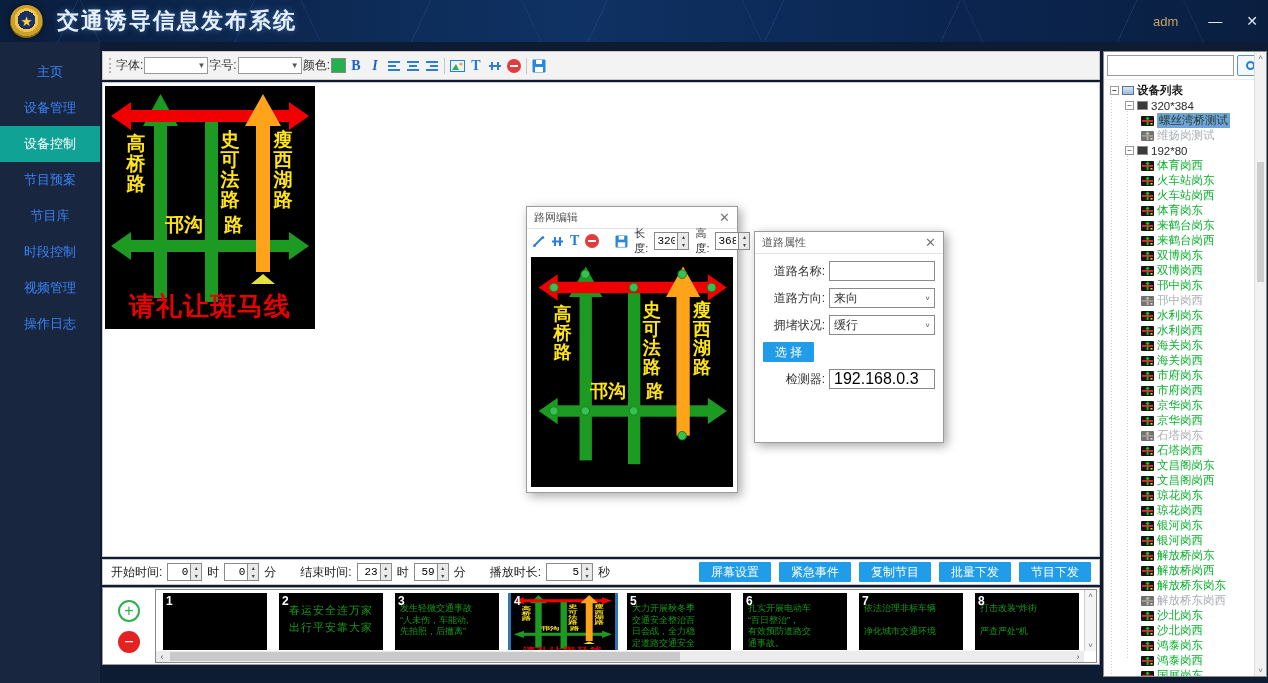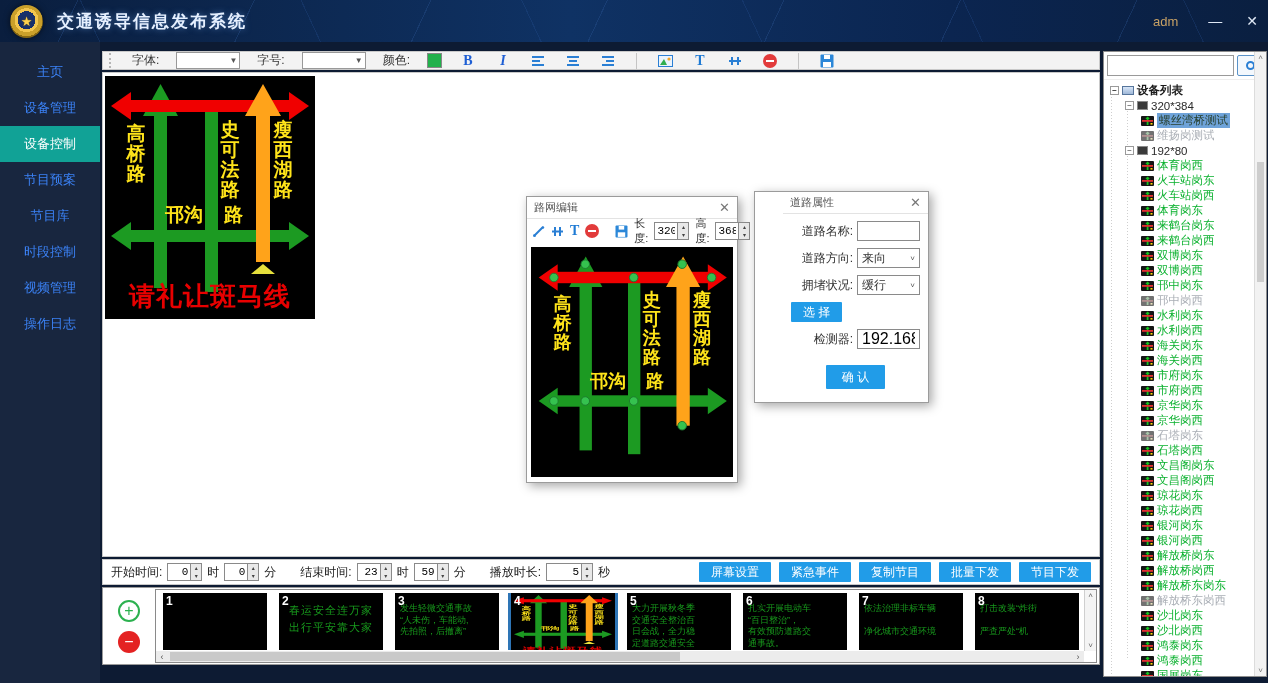--- a/index.html
+++ b/index.html
@@ -21,35 +21,35 @@
       repeating-linear-gradient(115deg, transparent 0 70px, #3f6fb8 70px 71px, transparent 71px 160px),
       repeating-linear-gradient(65deg, transparent 0 90px, #2e5da6 90px 91px, transparent 91px 200px);
   }
   .badge{
     width:33px;height:33px;border-radius:50%;
     background:radial-gradient(circle at 50% 46%, #16306b 0 9px, #f2c64e 9px 12px, #caa02a 12px 16px, #8a6a12 16px);
     display:flex;align-items:center;justify-content:center; margin-right:14px; z-index:1;
     box-shadow:0 0 6px rgba(0,0,0,.6);
   }
   .badge .star{ color:#ffd34d; font-size:13px; line-height:1; text-shadow:0 0 2px #7a5a00; }
-  header h1{ font-size:17px; color:#e6f0ff; letter-spacing:2px; z-index:1; text-shadow:0 0 6px rgba(120,180,255,.5); }
+  header h1{ font-size:22px; color:#e6f0ff; letter-spacing:2px; z-index:1; text-shadow:0 0 6px rgba(120,180,255,.5); }
   .win-controls{ margin-left:auto; display:flex; align-items:center; gap:24px; z-index:1; }
   .username{ color:#c9a265; font-size:13px; margin-right:6px; }
   .minimize,.close{ color:#dfe8f5; font-size:14px; cursor:pointer; line-height:1; }
 
   
   .main-row{ display:flex; height:641px; }
   .sidebar{ width:100px; background:#18263f; padding-top:12px; flex:0 0 auto; }
   .side-item{ height:36px; line-height:36px; text-align:center; color:#3b82f6; font-size:13px; cursor:pointer; }
   .side-item.active{ background:#11a296; color:#fff;text-align:center; }
   .center{ flex:1; display:flex; flex-direction:column; padding:9px 2px 18px 2px; gap:2px; min-width:0; }
   .rightpanel{ width:164px; flex:0 0 auto; background:#fff; margin:9px 1px 6px 1px; display:flex; flex-direction:column; position:relative; border:1px solid #8d8d8d; }
 
   
-  .toolbar{ height:19px; background:#f3f3f3; border:1px solid #c9c9c9; display:flex; align-items:center; padding:0 6px; gap:17px; font-size:12px; color:#333; flex:0 0 auto;}
+  .toolbar{ height:29px; background:#f3f3f3; border:1px solid #c9c9c9; display:flex; align-items:center; padding:0 6px; gap:1px; font-size:12px; color:#333; flex:0 0 auto;}
   .tb-grip{ width:4px; height:15px; border-left:2px dotted #b5b5b5; margin-right:2px;}
   .dd{ width:64px; height:17px; background:#fff; border:1px solid #999; display:inline-flex; align-items:center; justify-content:flex-end; padding:0 2px; }
   .dd .car{ font-size:8px; color:#555; }
   .swatch{ width:15px; height:15px; border:1px solid #888; }
   .tbtn{ width:18px; height:18px; display:inline-flex; align-items:center; justify-content:center; cursor:pointer; }
   .bold-g{ font-family:"Liberation Serif","DejaVu Serif",serif; font-weight:bold; color:#1e5fd4; font-size:14px; }
   .ital-g{ font-family:"Liberation Serif","DejaVu Serif",serif; font-weight:bold; font-style:italic; color:#1e5fd4; font-size:14px; }
   .t-g{ font-family:"Liberation Serif","DejaVu Serif",serif; font-weight:bold; color:#1e7ad4; font-size:14px; }
   .sep{ width:1px; height:16px; background:#c5c5c5; margin:0 2px; }
   .del-circ{ width:14px; height:14px; border-radius:50%; background:#e23b3b; position:relative; }
@@ -77,21 +77,21 @@
   .roadnet{ left:423px; top:123px; width:212px; height:287px; }
   .rn-toolbar{ height:24px; display:flex; align-items:center; gap:6px; padding:0 5px; font-size:11px; color:#333; }
   .rn-canvas{ position:absolute; left:4px; right:4px; top:50px; bottom:5px; background:#000; overflow:hidden; }
   .rn-sign{ left:2px; top:2px; transform:scale(0.95); transform-origin:0 0; }
   .spin{ display:inline-flex; border:1px solid #8a8a8a; height:18px; background:#fff; }
   .spin input{ width:22px; border:none; outline:none; font-size:11px; padding:0 2px; font-family:Liberation Mono, monospace;text-align:right; }
   .spin .updown{ display:flex; flex-direction:column; width:11px; border-left:1px solid #8a8a8a; }
   .spin .updown i{ flex:1; font-style:normal; font-size:6px; line-height:8px; text-align:center; color:#444; background:#e9e9e9; cursor:pointer; }
   .spin.wide input{ width:34px; }
 
-  .props{ left:651px; top:118px; width:175px; height:212px;padding-left:28px; }
+  .props{ left:651px; top:148px; width:190px; height:212px; }
   .prow{ display:flex; align-items:center; margin:7px 8px 0 8px; font-size:12px; color:#333; }
   .prow label{ width:62px; text-align:right; margin-right:4px; flex:0 0 auto; }
   .prow input{ flex:1; height:20px; border:1px solid #8a8a8a; font-size:16px; padding:0 4px; outline:none; font-family:inherit; min-width:0; }
   .selbox{ flex:1; height:20px; border:1px solid #8a8a8a; background:#fff; display:flex; align-items:center; justify-content:space-between; padding:0 4px; font-size:12px; cursor:pointer; }
   .selbox .car{ font-size:8px; color:#555; }
   .blue-btn{ background:#219ce8; color:#fff; border:none; font-size:12px; font-family:inherit; height:20px; padding:0 12px; cursor:pointer; border-radius:1px; }
   .p-selectrow{ justify-content:flex-start; }
   .p-confirm{ justify-content:center; margin-top:16px; }
   .p-confirm .blue-btn{ height:24px; padding:0 16px; }
 
@@ -392,23 +392,20 @@
               <span class="car">˅</span>
             </span>
         </div>
         <div class="prow p-selectrow">
           <button class="blue-btn">选 择</button>
         </div>
         <div class="prow">
           <label>检测器:</label>
           <input value="192.168.0.3" style="">
         </div>
-        <div class="prow p-confirm">
-          <button class="blue-btn">确 认</button>
-        </div>
       </div>
     </div>
 
     <div class="timebar">
       <span>开始时间:</span>
       <span class="spin">
           <input value="0" style="">
           <span class="updown">
             <i>▴</i>
             <i>▾</i>

